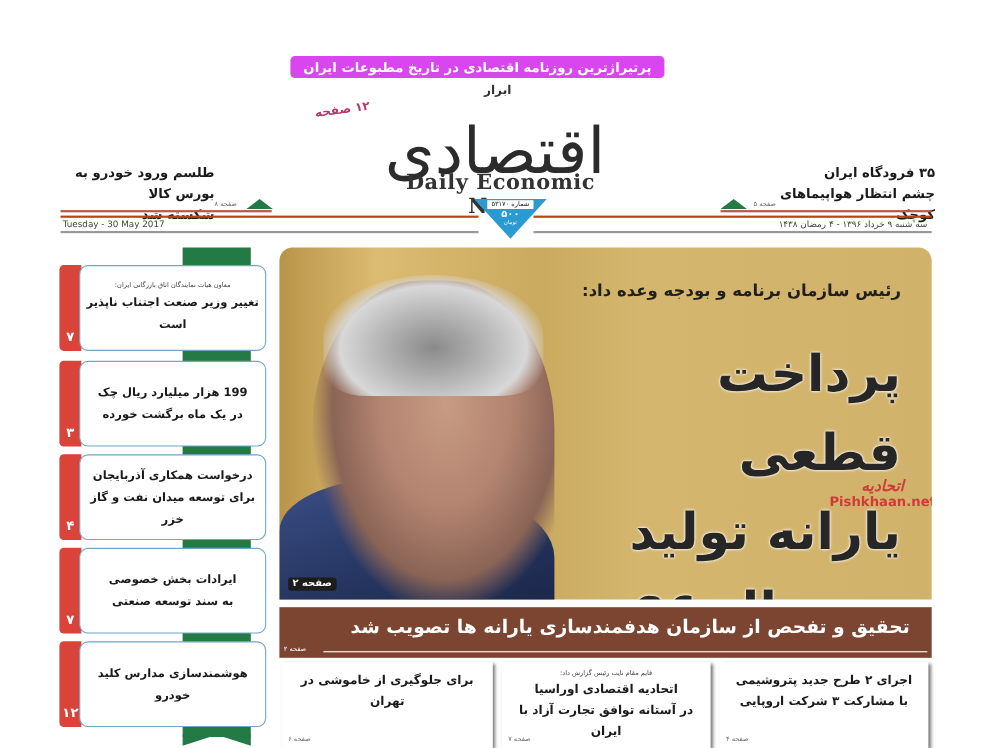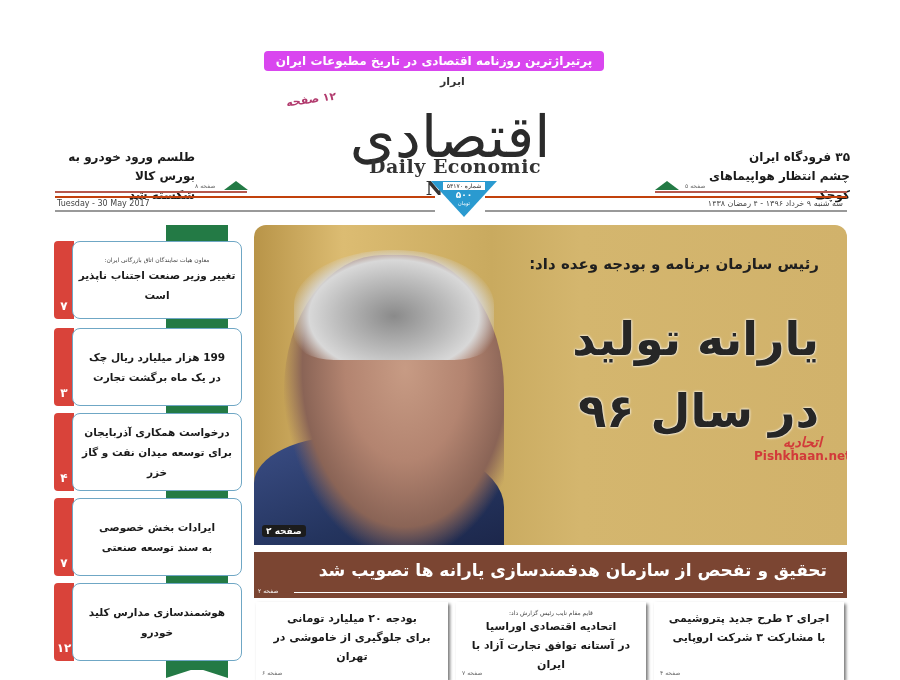--- a/index.html
+++ b/index.html
@@ -95,20 +95,21 @@
 <div class="dateline date-en">Tuesday - 30 May 2017</div>
 <div class="dateline date-fa">سه شنبه ۹ خرداد ۱۳۹۶ - ۴ رمضان ۱۴۳۸</div>
 
 <div class="hero">
   <div class="suit"></div>
   <div class="face"></div>
   <div class="hair"></div>
   <div class="hero-page">صفحه ۲</div>
   <div class="kicker">رئیس سازمان برنامه و بودجه وعده داد:</div>
   <div class="headline">
+    <div>پرداخت قطعی</div>
     <div>یارانه تولید</div>
     <div>در سال ۹۶</div>
   </div>
   <div class="watermark">
     <span class="fa">اتحادیه</span>
     <span>Pishkhaan.net</span>
   </div>
 </div>
 
 <div class="subbar">
@@ -124,21 +125,20 @@
   <div class="pg">صفحه ۴</div>
 </div>
 <div class="card-b" style="left:456px; width:190px;">
   <div class="kick">قایم مقام نایب رئیس گزارش داد:</div>
   <div class="ttl">اتحادیه اقتصادی اوراسیا</div>
   <div class="ttl">در آستانه توافق تجارت آزاد با ایران</div>
   <div class="pg">صفحه ۷</div>
 </div>
 <div class="card-b" style="left:256px; width:192px;">
   <div class="kick"></div>
-  <div class="ttl">بودجه ۲۰ میلیارد تومانی</div>
   <div class="ttl">برای جلوگیری از خاموشی در تهران</div>
   <div class="pg">صفحه ۶</div>
 </div>
 
 <div class="side-ribbon" style="left:166px; top:225px; height:18px;"></div>
 <div class="side-ribbon" style="left:166px; top:318px; height:12px;"></div>
 <div class="side-ribbon" style="left:166px; top:403px; height:12px;"></div>
 <div class="side-ribbon" style="left:166px; top:488px; height:12px;"></div>
 <div class="side-ribbon" style="left:166px; top:573px; height:12px;"></div>
 <div class="side-ribbon" style="left:166px; top:656px; height:14px;"></div>
@@ -152,21 +152,21 @@
     <div class="side-ttl">تغییر وزیر صنعت اجتناب ناپذیر است</div>
   </div>
 </div>
 
 <div class="side-item" style="top:328px;">
   <div class="side-red">
       <div class="side-num">۳</div>
     </div>
   <div class="side-box">
     <div class="side-ttl">199 هزار میلیارد ریال چک</div>
-    <div class="side-ttl">در یک ماه برگشت تجارت</div>
+    <div class="side-ttl">در یک ماه برگشت خورده</div>
   </div>
 </div>
 
 <div class="side-item" style="top:413px;">
   <div class="side-red">
       <div class="side-num">۴</div>
     </div>
   <div class="side-box">
     <div class="side-ttl">درخواست همکاری آذربایجان</div>
     <div class="side-ttl">برای توسعه میدان نفت و گاز خزر</div>

